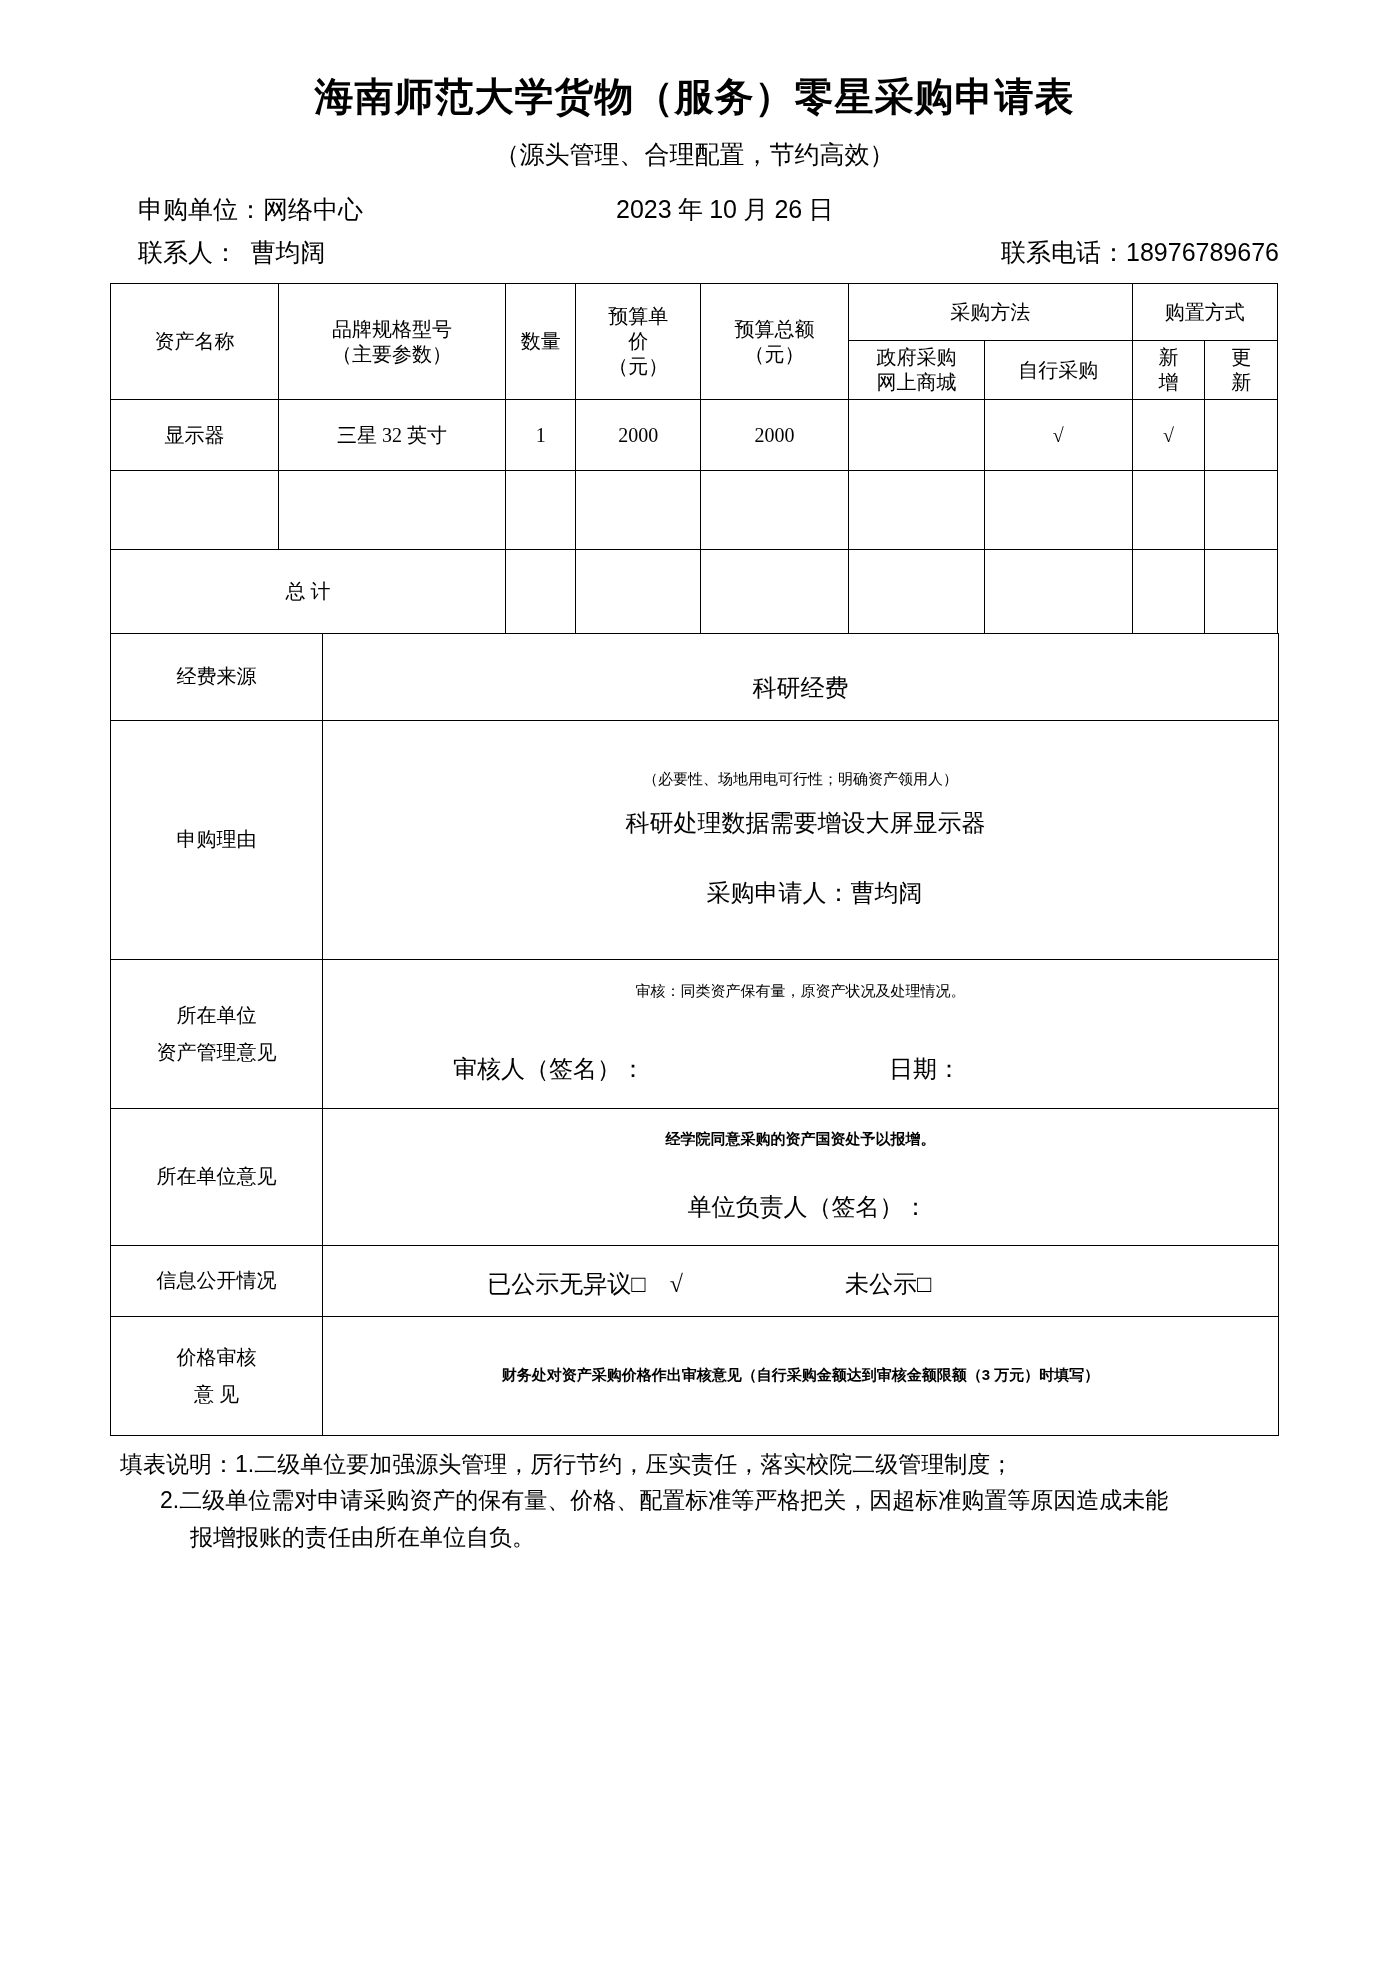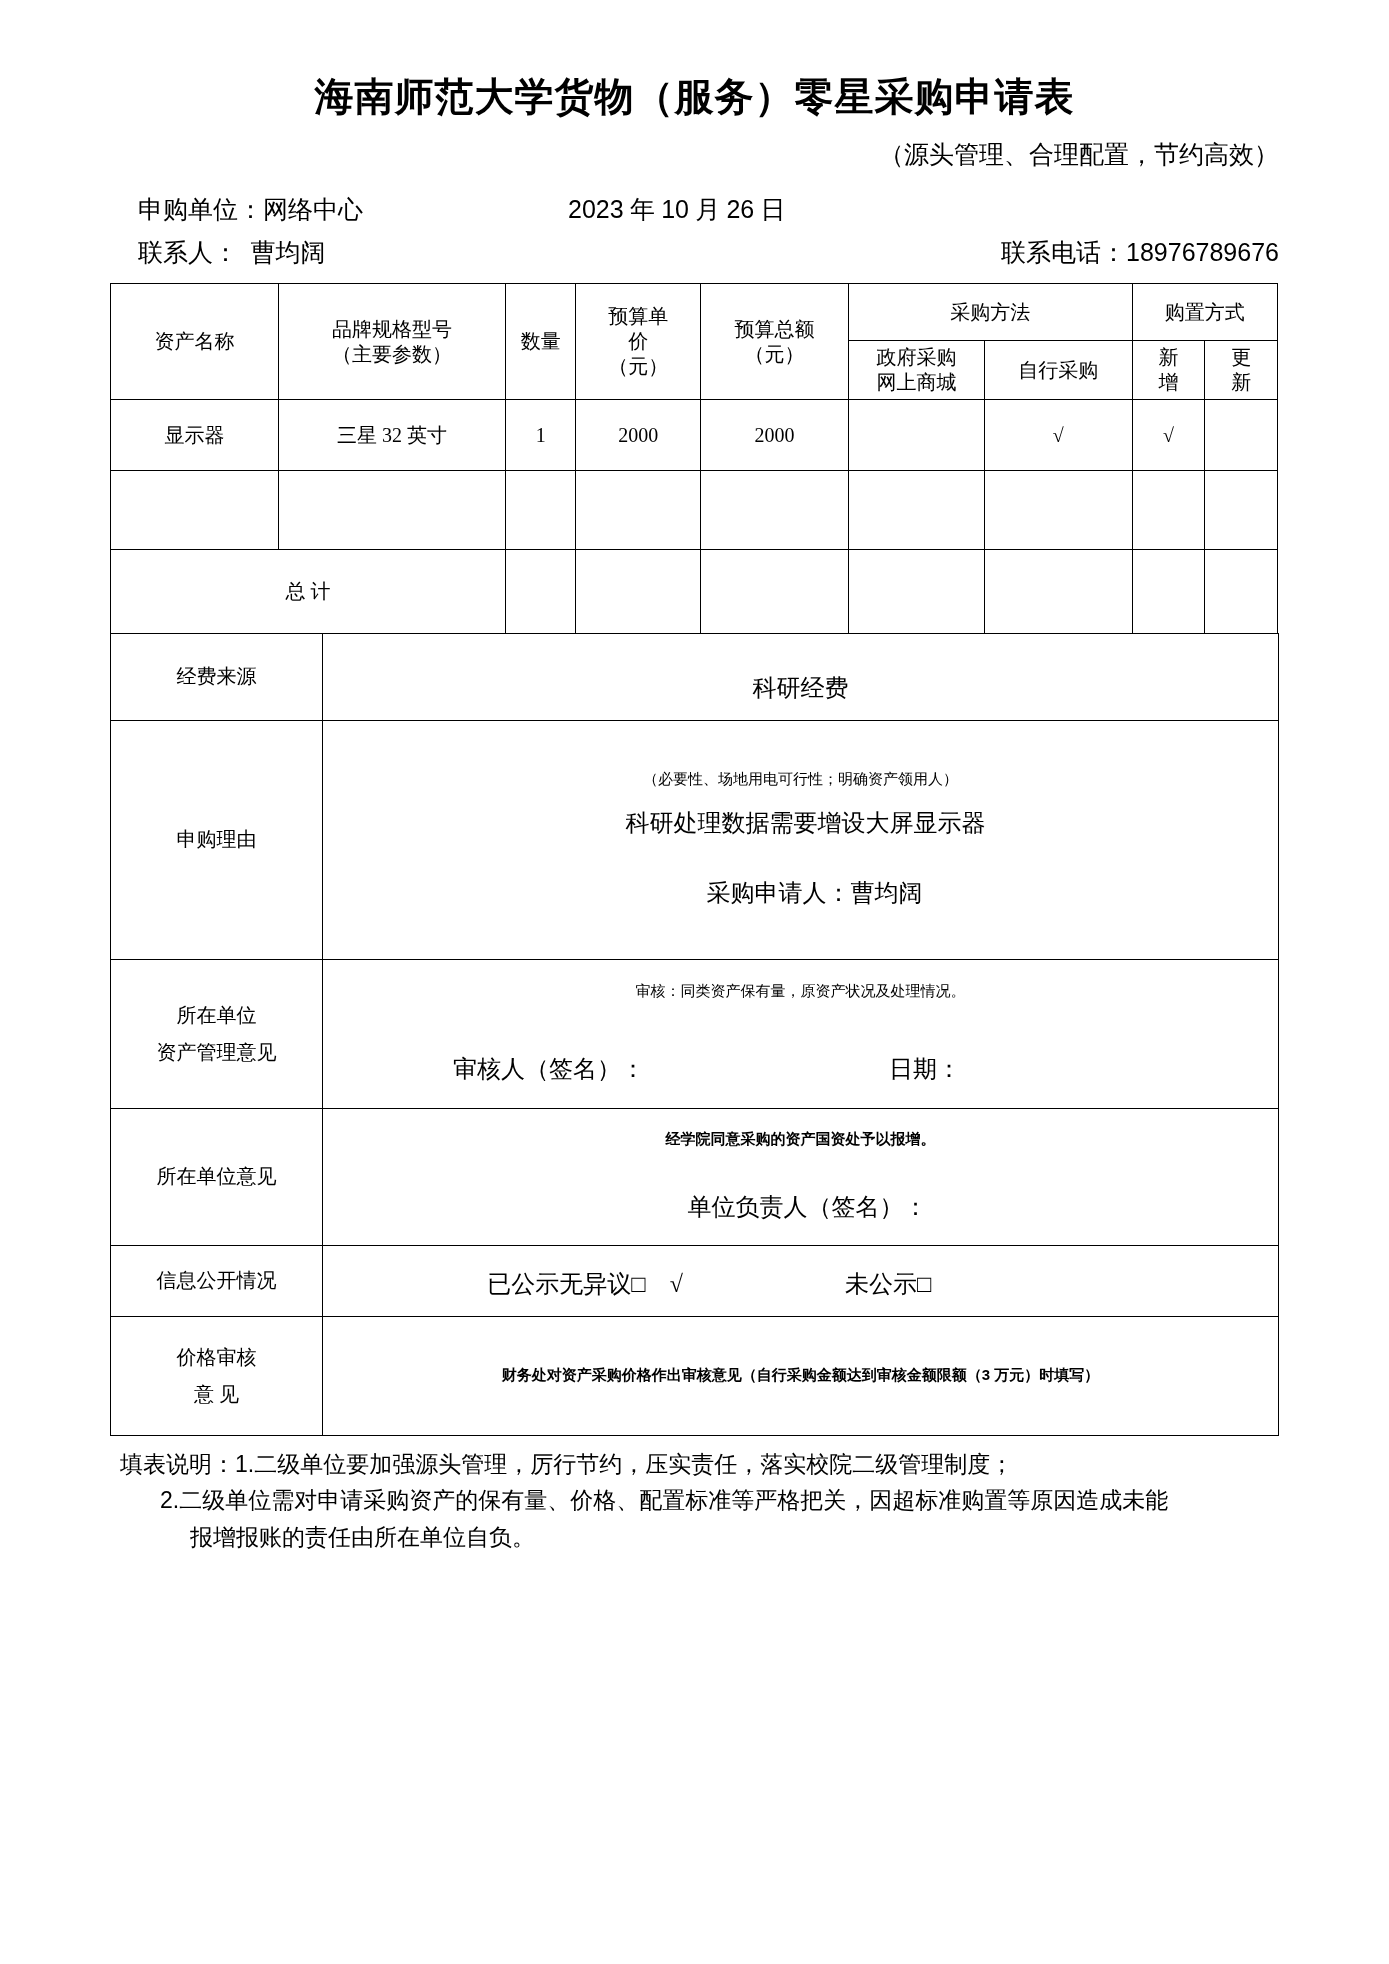--- a/index.html
+++ b/index.html
@@ -23,30 +23,31 @@
   }
   .doc-title {
     text-align: center;
     font-size: 39px;
     font-weight: bold;
     letter-spacing: 1px;
     margin: 18px 0 0 0;
     font-family: "Liberation Sans", "DejaVu Sans", sans-serif;
   }
   .doc-subtitle {
-    text-align: right;
+    text-align: center;
     font-size: 25px;
     margin: 14px 0 0 0;
   }
   .meta-row {
     display: flex;
     align-items: baseline;
     font-size: 25px;
     margin-top: 22px;
     padding-left: 28px;
+    gap: 48px;
   }
   .meta-left {
     width: 430px;
     white-space: nowrap;
   }
   .meta-right {
     white-space: nowrap;
   }
   .meta-row2 {
     display: flex;

